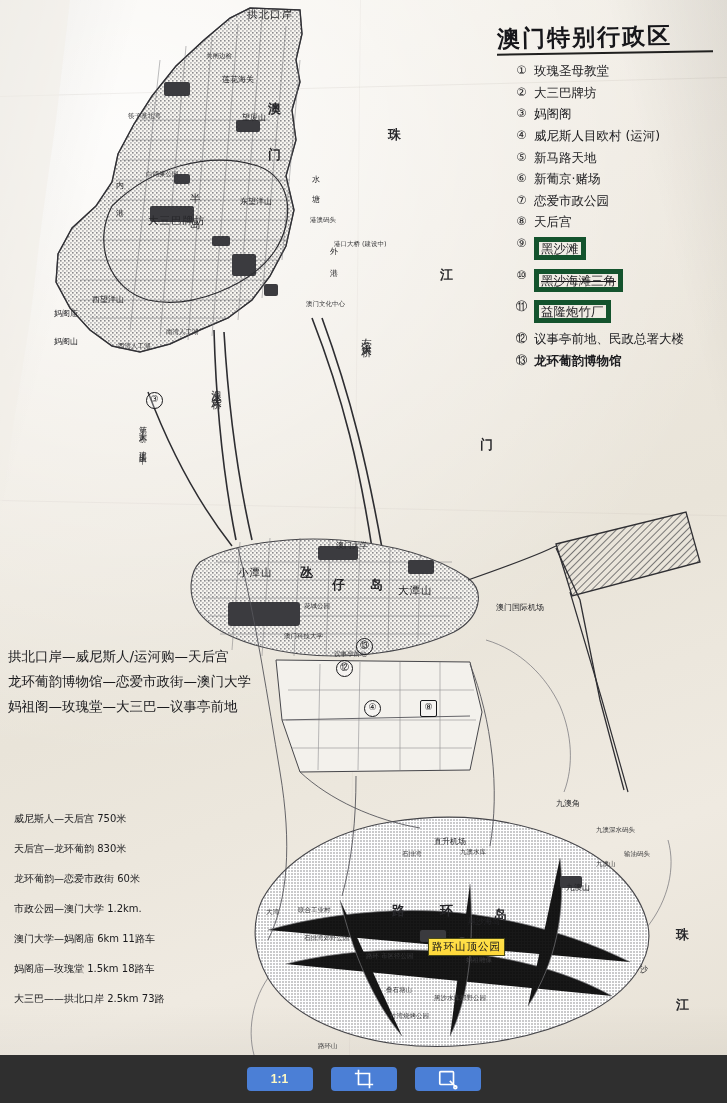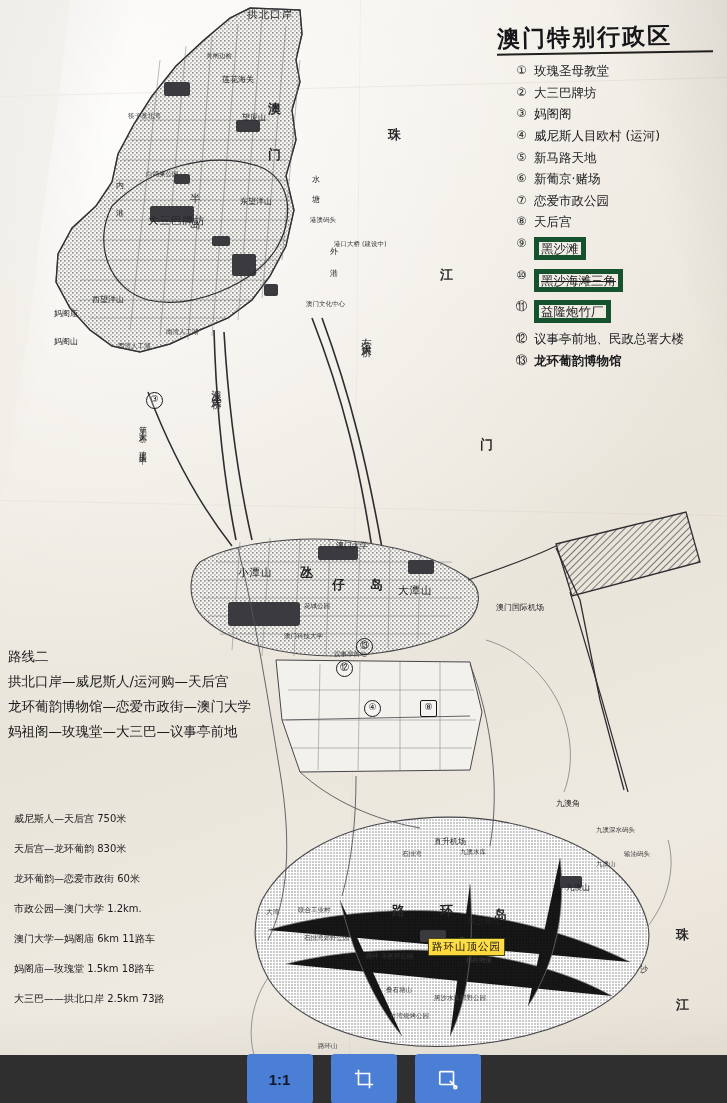--- a/index.html
+++ b/index.html
@@ -166,28 +166,28 @@
     width: 727px;
     height: 48px;
     display: flex;
     align-items: center;
     justify-content: center;
     gap: 18px;
     background: #2f2f2f;
   }
   .tool-btn {
     width: 66px;
-    height: 50px;
+    height: 24px;
     border-radius: 4px;
     background: #4b7fd6;
     display: flex;
     align-items: center;
     justify-content: center;
-    color: #0f172a;
-    font-size: 15px;
+    color: #fef9c3;
+    font-size: 12px;
     font-weight: bold;
     font-family: "Liberation Sans", sans-serif;
     cursor: pointer;
   }
   .tool-btn svg { display: block; }
 </style>
 </head>
 <body>
 
 <div class="screen">
@@ -437,21 +437,20 @@
       <span class="legend-num">⑫</span>
       <span class="legend-text">议事亭前地、民政总署大楼</span>
     </div>
     <div class="legend-item bold">
       <span class="legend-num">⑬</span>
       <span class="legend-text">龙环葡韵博物馆</span>
     </div>
   </div>
 
   <div class="route-block">
-    <div class="route-line">路线二</div>
     <div class="route-line">拱北口岸—威尼斯人/运河购—天后宫</div>
     <div class="route-line">龙环葡韵博物馆—恋爱市政街—澳门大学</div>
     <div class="route-line">妈祖阁—玫瑰堂—大三巴—议事亭前地</div>
   </div>
 
   <div class="dist-block">
     <div class="dist-line">威尼斯人—天后宫    750米</div>
     <div class="dist-line">天后宫—龙环葡韵    830米</div>
     <div class="dist-line">龙环葡韵—恋爱市政街  60米</div>
     <div class="dist-line">市政公园—澳门大学  1.2km.</div>

